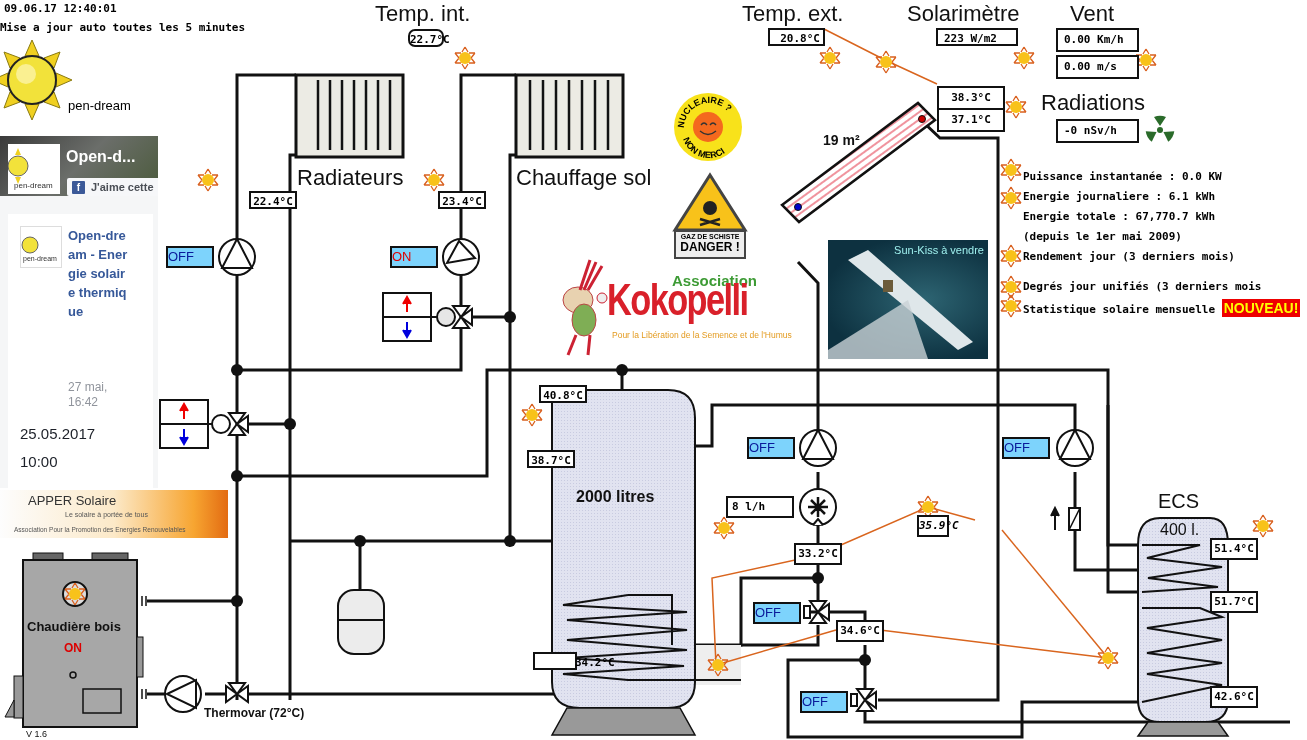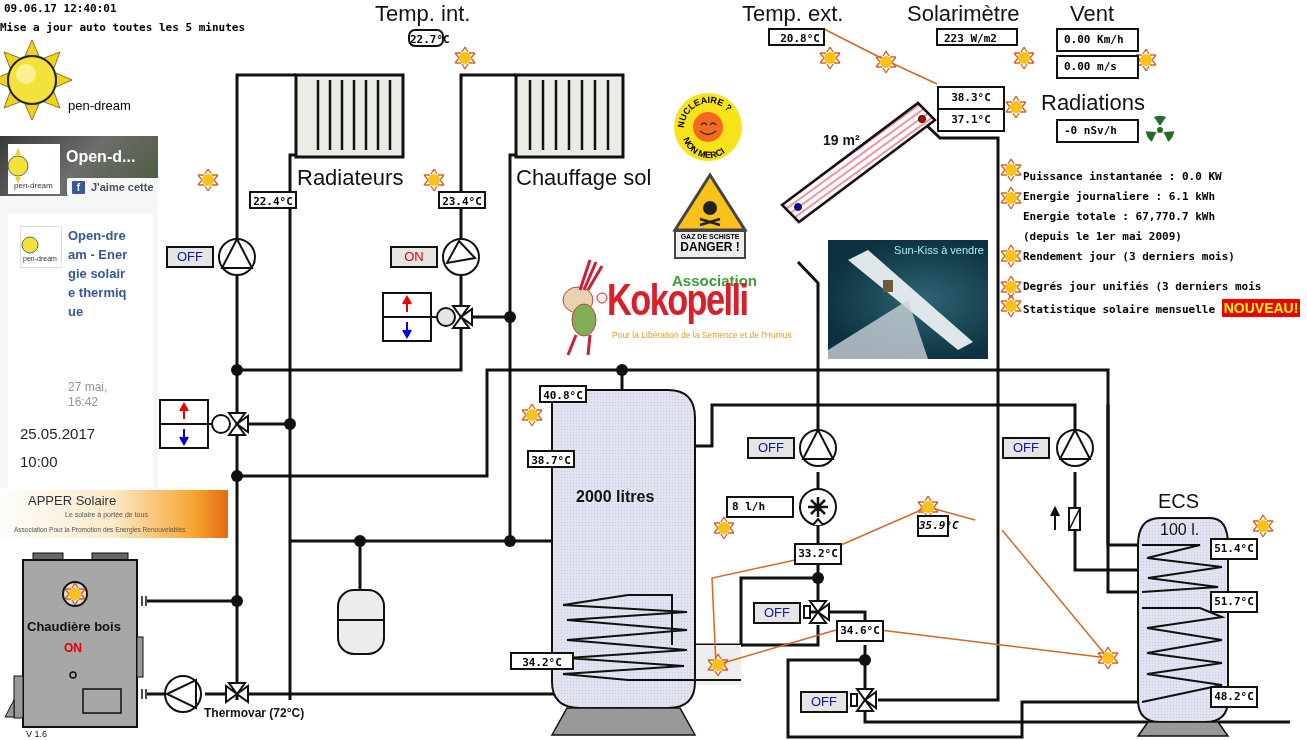--- a/index.html
+++ b/index.html
@@ -3,21 +3,21 @@
 <meta charset="utf-8">
 <style>
   html, body { margin:0; padding:0; background:#fff; }
   body { width:1307px; height:740px; position:relative; overflow:hidden; font-family:"DejaVu Sans Mono", monospace; }
   .abs { position:absolute; }
   .sans { font-family:"Liberation Sans", sans-serif; }
   #stamp { left:4px; top:2px; font-size:11px; font-weight:bold; }
   #autoupd { left:0; top:21px; font-size:11px; font-weight:bold; }
   .title { font-family:"Liberation Sans", sans-serif; font-size:22px; color:#111; white-space:nowrap; }
   .sensor { position:absolute; background:#fff; border:2px solid #111; font-family:"DejaVu Sans Mono", monospace; font-size:11px; font-weight:bold; height:18px; line-height:18px; text-align:center; box-sizing:border-box; white-space:nowrap; }
-  .state { position:absolute; background:#e5e5e5; border:2px solid #111; font-family:"Liberation Sans", sans-serif; font-size:13px; height:22px; line-height:18px; text-align:center; box-sizing:border-box; }
+  .state { position:absolute; background:#7dd3fc; border:2px solid #111; font-family:"Liberation Sans", sans-serif; font-size:13px; height:22px; line-height:18px; box-sizing:border-box; }
   .off { color:#0a1a9a; }
   .on { color:#d00; }
   .info { position:absolute; left:1023px; font-size:11px; font-weight:bold; white-space:nowrap; }
   .badge { background:#e00; color:#ff0; font-family:"Liberation Sans", sans-serif; font-size:14px; font-weight:bold; padding:1px 2px; }
   
   #fb { left:0; top:136px; width:158px; height:352px; background:#f5f6f7; overflow:hidden; }
   #fb-cover { left:0; top:0; width:158px; height:60px; background:linear-gradient(135deg,#3a3a3a,#6b6e6a 50%,#4a5a3a); }
   #fb-logo { left:8px; top:8px; width:52px; height:50px; background:#fff; }
   #fb-title { left:66px; top:12px; color:#fff; font-family:"Liberation Sans", sans-serif; font-size:16px; font-weight:bold; }
   #fb-like { left:67px; top:42px; width:95px; height:18px; background:#f6f7f9; border-radius:2px; font-family:"Liberation Sans", sans-serif; font-size:11px; font-weight:bold; color:#4b4f56; line-height:18px; padding-left:24px; box-sizing:border-box; white-space:nowrap; overflow:hidden; }
@@ -407,37 +407,37 @@
 <div class="state off" style="left:166px;top:246px;width:48px;">OFF</div>
 <div class="state on" style="left:390px;top:246px;width:48px;">ON</div>
 
 <div class="lbl" style="left:27px;top:619px;font-size:13px;font-weight:bold;">Chaudière bois</div>
 <div class="lbl on" style="left:64px;top:641px;font-size:12px;font-weight:bold;color:#d00;">ON</div>
 <div class="lbl" style="left:204px;top:706px;font-size:12px;font-weight:bold;">Thermovar (72°C)</div>
 <div class="lbl" style="left:26px;top:729px;font-size:9px;">V 1.6</div>
 
 <div class="sensor" style="left:539px;top:385px;width:48px;">40.8°C</div>
 <div class="sensor" style="left:527px;top:450px;width:48px;">38.7°C</div>
-<div class="sensor" style="left:510px;top:652px;width:64px;">34.2°C</div>
+<div class="sensor" style="left:533px;top:652px;width:40px;padding-left:40px;">34.2°C</div>
 <div class="lbl" style="left:576px;top:488px;font-size:16px;font-weight:bold;">2000 litres</div>
 
 <div class="state off" style="left:747px;top:437px;width:48px;">OFF</div>
 <div class="sensor" style="left:726px;top:496px;width:68px;height:22px;line-height:18px;text-align:left;padding-left:4px;">8 l/h</div>
 <div class="sensor" style="left:794px;top:543px;width:48px;height:22px;line-height:18px;">33.2°C</div>
 <div class="state off" style="left:753px;top:602px;width:48px;">OFF</div>
 <div class="sensor" style="left:836px;top:620px;width:48px;height:22px;line-height:18px;">34.6°C</div>
 <div class="state off" style="left:800px;top:691px;width:48px;">OFF</div>
 <div class="sensor" style="left:917px;top:515px;width:32px;height:22px;line-height:18px;font-style:italic;">35.9°C</div>
 
 <div class="lbl" style="left:1158px;top:490px;font-size:20px;">ECS</div>
-<div class="lbl" style="left:1160px;top:521px;font-size:16px;">100 l.</div>
+<div class="lbl" style="left:1160px;top:521px;font-size:16px;">400 l.</div>
 <div class="state off" style="left:1002px;top:437px;width:48px;">OFF</div>
 <div class="sensor" style="left:1210px;top:538px;width:48px;height:22px;line-height:18px;">51.4°C</div>
 <div class="sensor" style="left:1210px;top:591px;width:48px;height:22px;line-height:18px;">51.7°C</div>
-<div class="sensor" style="left:1210px;top:686px;width:48px;height:22px;line-height:18px;">48.2°C</div>
+<div class="sensor" style="left:1210px;top:686px;width:48px;height:22px;line-height:18px;">42.6°C</div>
 
 <svg class="abs" style="left:674px;top:93px;" width="70" height="70">
   <defs>
       <path id="arcTop" d="M10,35 A25,25 0 0 1 60,35"></path>
       <path id="arcBot" d="M8,38 A27,27 0 0 0 62,38"></path>
     </defs>
   <text font-family="Liberation Sans, sans-serif" font-size="9" font-weight="bold"><textPath href="#arcTop">NUCLEAIRE ?</textPath></text>
   <text font-family="Liberation Sans, sans-serif" font-size="9" font-weight="bold"><textPath href="#arcBot" startOffset="8">NON MERCI</textPath></text>
 </svg>
 <div class="abs sans" style="left:677px;top:233px;width:66px;text-align:center;font-size:7px;font-weight:bold;line-height:8px;">GAZ DE SCHISTE</div>

